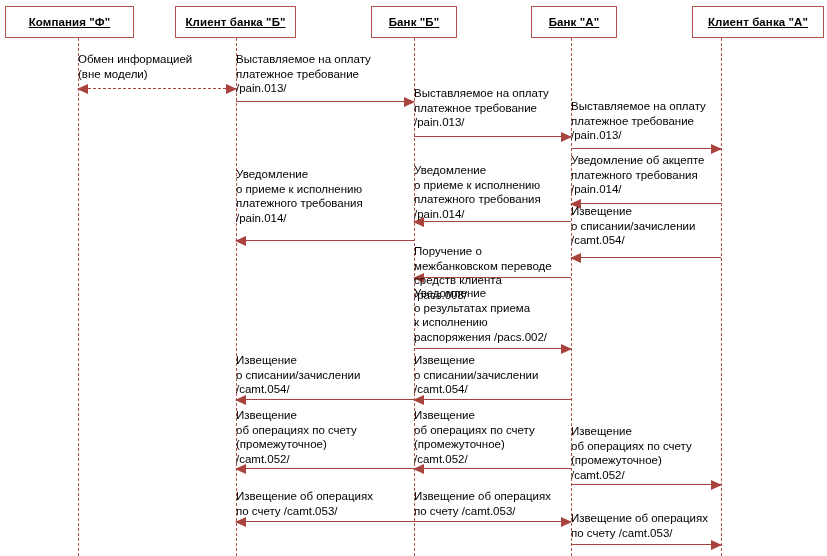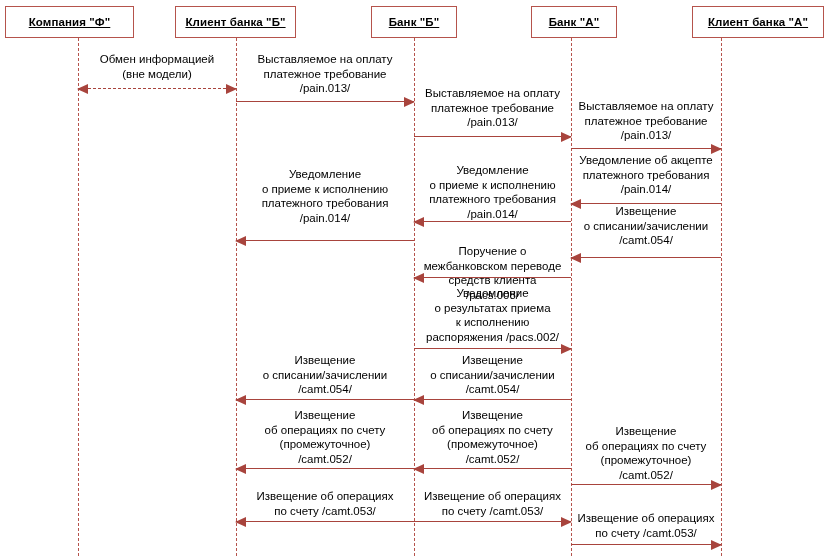--- a/index.html
+++ b/index.html
@@ -78,21 +78,20 @@
     border-left: 11px solid #a8443d;
   }
   .arrowhead.left {
     left: -1px;
     border-right: 11px solid #a8443d;
   }
 
   
   .caption {
     position: absolute;
-    text-align: center;
     font-size: 11.5px;
     line-height: 14.5px;
     color: #000000;
     white-space: pre-line;
   }
 </style>
 </head>
 <body>
 
 <div id="diagram">

